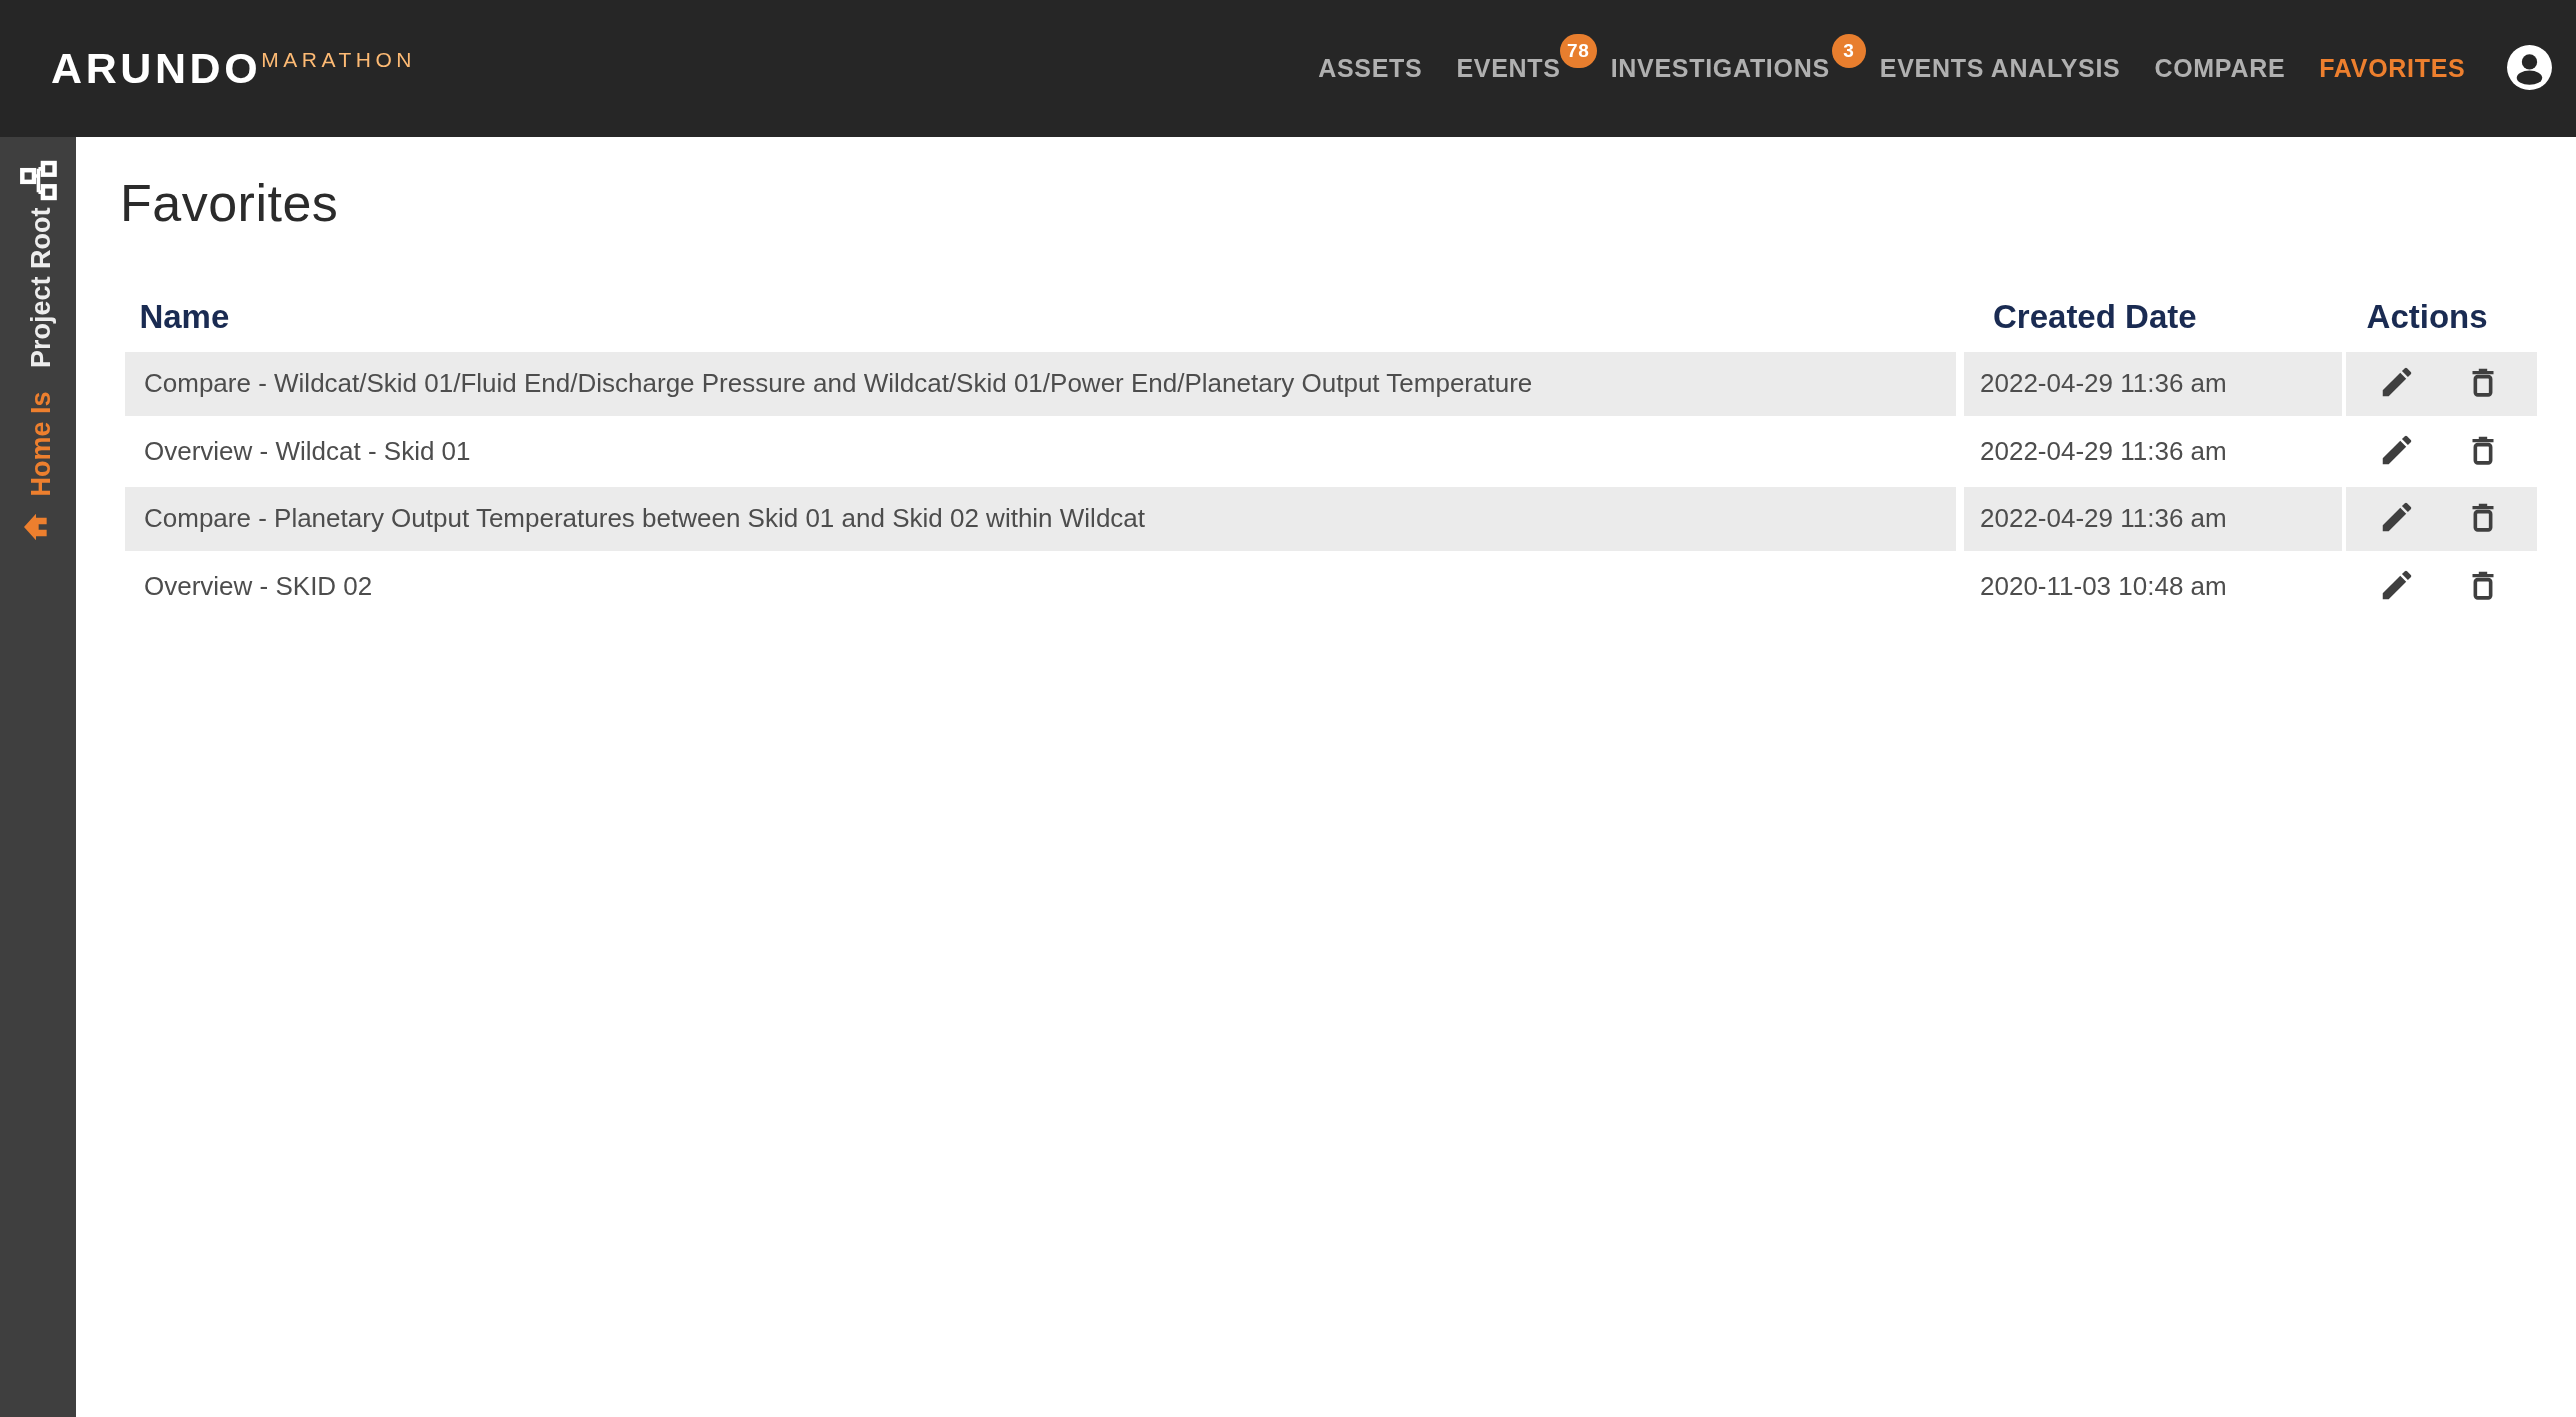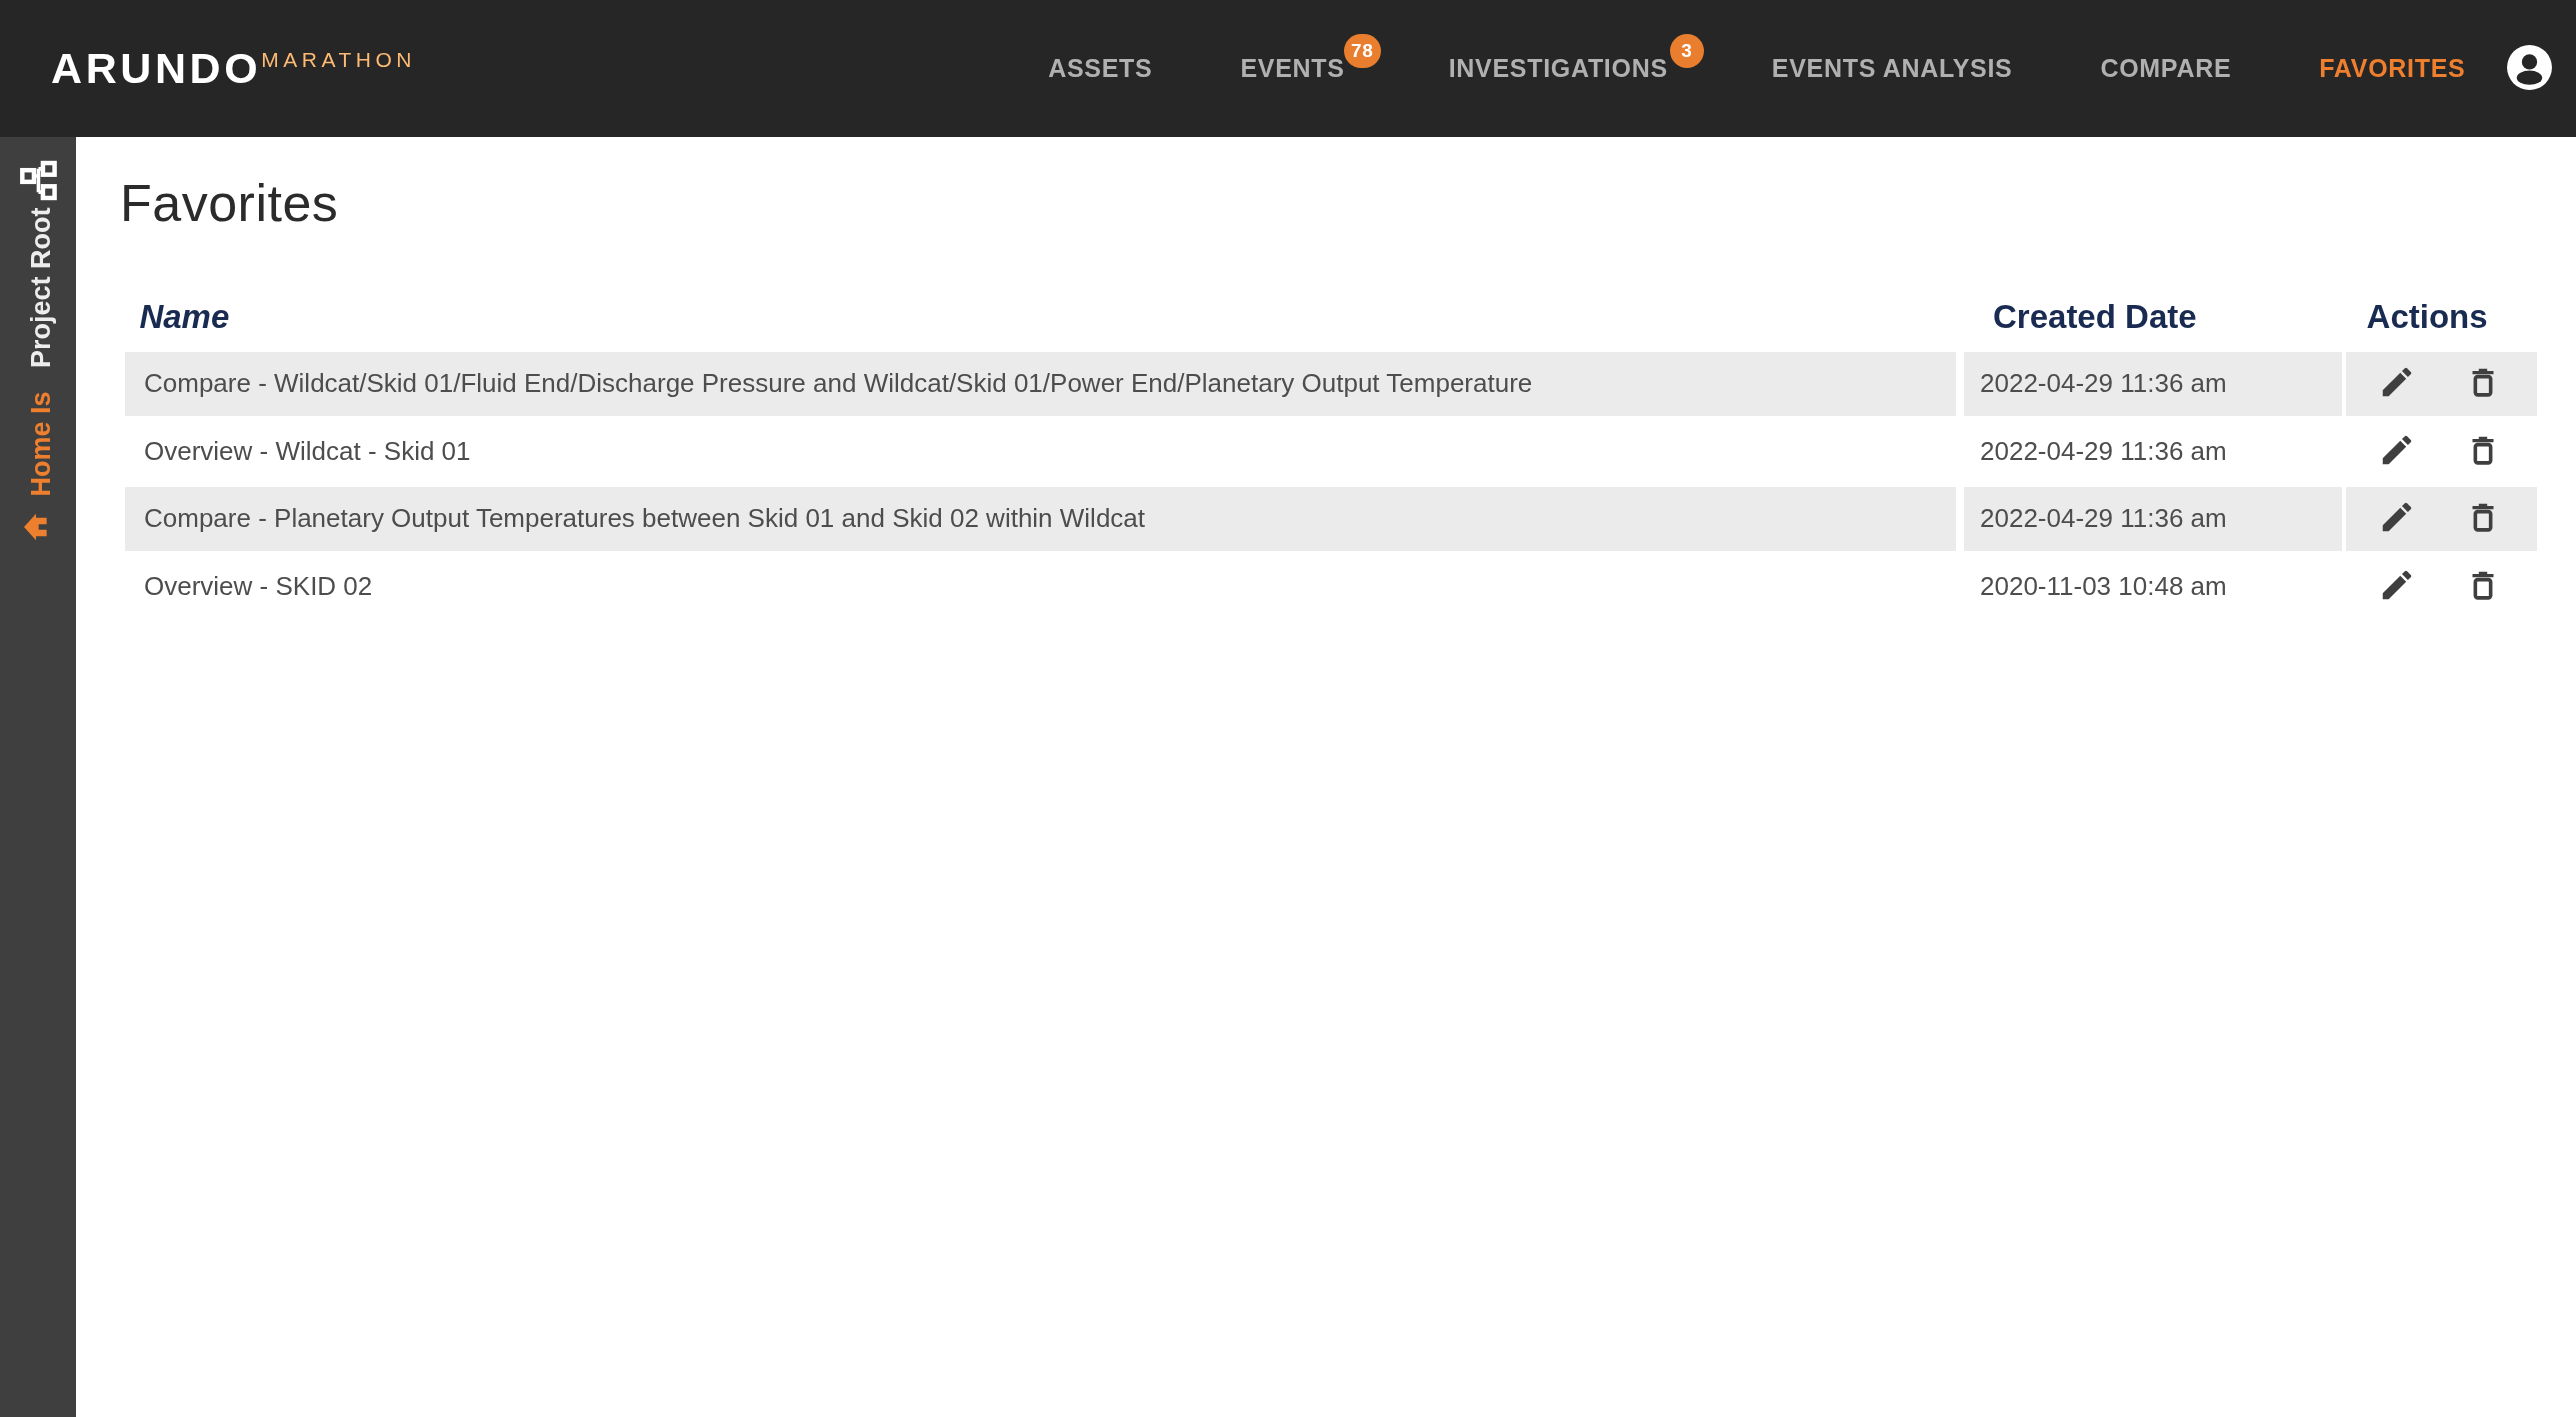--- a/index.html
+++ b/index.html
@@ -23,21 +23,21 @@
   .logo-main {
     color:#ffffff; font-size:43px; font-weight:700;
     letter-spacing:3.6px; line-height:1.1; white-space:nowrap;
   }
   .logo-sub {
     color:#fdba74; font-size:21px; font-weight:500;
     letter-spacing:4.5px; text-align:left; margin-top:3.6px; white-space:nowrap;
   }
   .nav {
     margin-left:auto; display:flex; align-items:center;
-    gap:88px; margin-right:40px;
+    gap:34px; margin-right:40px;
   }
   .nav-item {
     position:relative;
     color:#B0B0B0; font-size:25px; font-weight:700;
     letter-spacing:0.7px; text-decoration:none; white-space:nowrap;
     cursor:pointer;
   }
   .nav-item.active { color:#ED7F2E; }
   .nav-item.has-badge { margin-right:16px; }
   .nav-badge {
@@ -87,21 +87,21 @@
   .trow { display:flex; align-items:stretch; }
   .col-name    { width:1831px; margin-right:8px; }
   .col-date    { width:378px;  margin-right:3.6px; }
   .col-actions { width:191px; }
 
   .thead { height:49px; margin-bottom:10.8px; }
   .thead > div {
     display:flex; align-items:center;
     font-size:33px; font-weight:700; color:#1A2B52;
   }
-  .thead .col-name    { padding-left:14.4px;font-style:italic; }
+  .thead .col-name    { padding-left:14.4px; }
   .thead .col-date    { padding-left:29px; }
   .thead .col-actions { padding-left:21px; }
 
   .data-row { height:64px; margin-bottom:3.6px; }
   .data-row .cell {
     display:flex; align-items:center;
     font-size:26px; color:#4D4D4D; background:transparent;
   }
   .data-row.striped .cell { background:#EBEBEB; }
   .data-row .col-name { padding-left:19px; cursor:pointer; }

